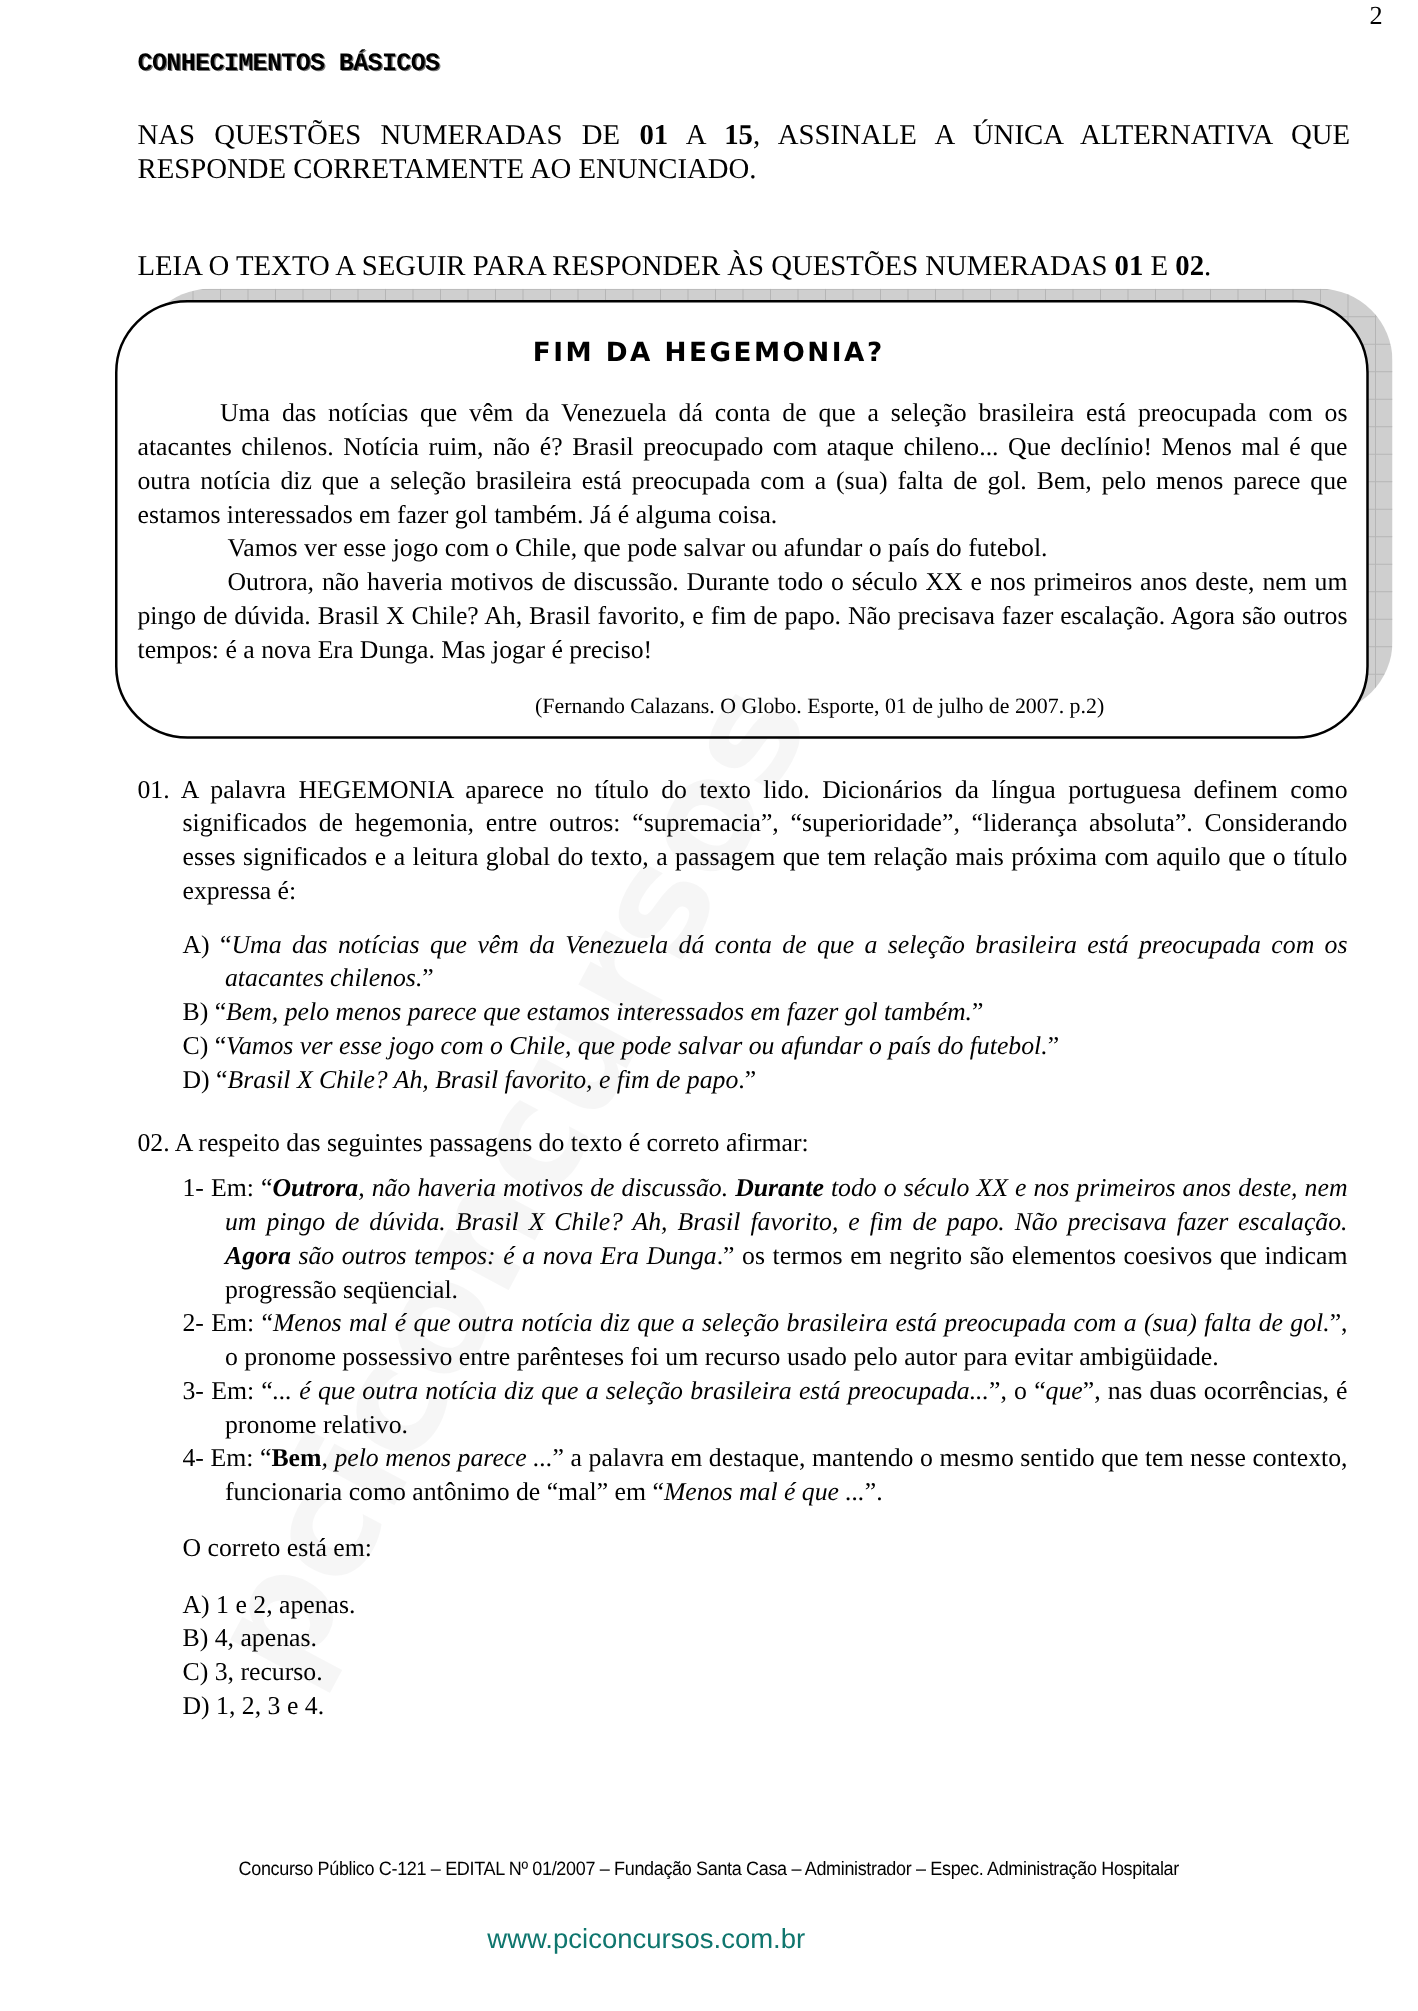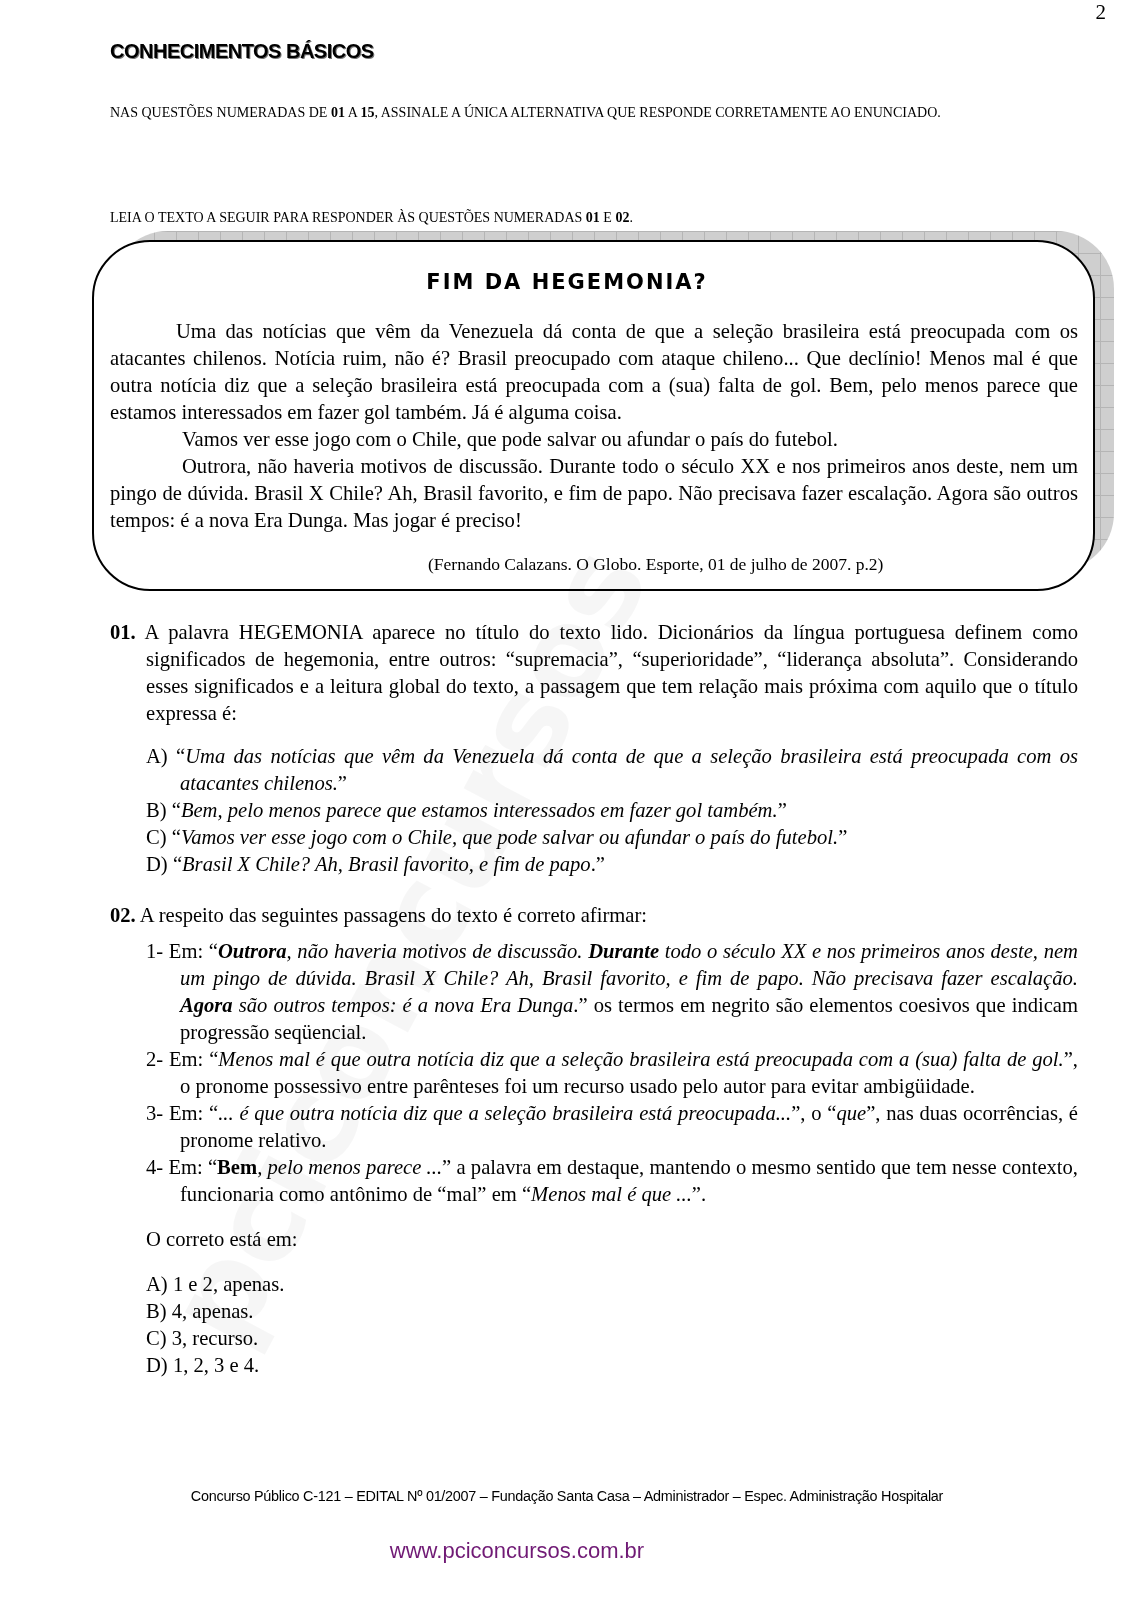--- a/index.html
+++ b/index.html
@@ -4,26 +4,26 @@
 <style>
   html, body { margin: 0; padding: 0; background: #ffffff; }
   body {
     width: 1134px; height: 1609px; position: relative; overflow: hidden;
     font-family: "Liberation Serif", "DejaVu Serif", serif;
     color: #000;
   }
   .page-num { position: absolute; top: 0px; right: 28px; font-size: 21px; }
   .section-title {
     position: absolute; left: 110px; top: 40px;
-    font-family: Liberation Sans, sans-serif; font-weight: bold;
+    font-family: Liberation Mono, monospace; font-weight: bold;
     font-size: 20px; letter-spacing: -0.5px;
     text-shadow: 1px 1px 0 #777;
   }
   .instr {
-    position: absolute; left: 110px; width: 970px; font-size: 14px; line-height: 38px;
+    position: absolute; left: 110px; width: 970px; font-size: 23px; line-height: 27px;
     text-align: justify;
   }
   .instr1 { top: 94px; }
   .instr2 { top: 199px; }
 
   
   .box-shadow {
     position: absolute; left: 110px; top: 231px; width: 1004px; height: 340px;
     border-radius: 58px;
     background-color: #cfcfcf;
@@ -50,21 +50,21 @@
   .passage .ind { text-indent: 66px; }
   .passage .ind2 { text-indent: 72px; }
   .source {
     position: absolute; left: 428px; top: 554px; font-size: 17.5px;
   }
 
   .q {
     position: absolute; left: 110px; width: 968px; font-size: 20.6px; line-height: 27px;
   }
   .q-stem { padding-left: 36px; text-indent: -36px; text-align: justify; }
-  .q-num { font-weight: bold; }
+  .q-num { font-weight: normal; }
   .q1 { top: 619px; }
   .q2 { top: 902px; }
   .opts { margin-top: 16px; padding-left: 36px; }
   .opt { padding-left: 34px; text-indent: -34px; text-align: justify; }
   .items { margin-top: 9px; padding-left: 36px; }
   .item { padding-left: 34px; text-indent: -34px; text-align: justify; }
   .q2-prompt { margin-top: 18px; padding-left: 36px; }
   .q2-opts { margin-top: 18px; padding-left: 36px; }
   i { font-style: italic; }
   b { font-weight: bold; }
@@ -75,21 +75,21 @@
     color: rgba(0,0,0,0.035); transform: rotate(-62deg); transform-origin: left top;
     white-space: nowrap; pointer-events: none;
   }
   .footer {
     position: absolute; left: 0; width: 1134px; top: 1487px; text-align: center;
     font-family: "Liberation Sans", sans-serif; font-size: 15.5px; letter-spacing: -0.3px;
     transform: scaleX(0.93);
   }
   .site {
     position: absolute; left: 0; width: 1034px; top: 1538px; text-align: center;
-    font-family: "Liberation Sans", sans-serif; font-size: 22px; color: #701a75;
+    font-family: "Liberation Sans", sans-serif; font-size: 22px; color: #0f766e;
   }
 </style>
 </head>
 <body>
 
 <div class="page-num">2</div>
 <div class="section-title">CONHECIMENTOS BÁSICOS</div>
 
 <div class="instr instr1"><span>NAS QUESTÕES NUMERADAS DE </span><b>01</b><span> A </span><b>15</b><span>, ASSINALE A ÚNICA ALTERNATIVA QUE RESPONDE CORRETAMENTE AO ENUNCIADO.</span></div>
 

